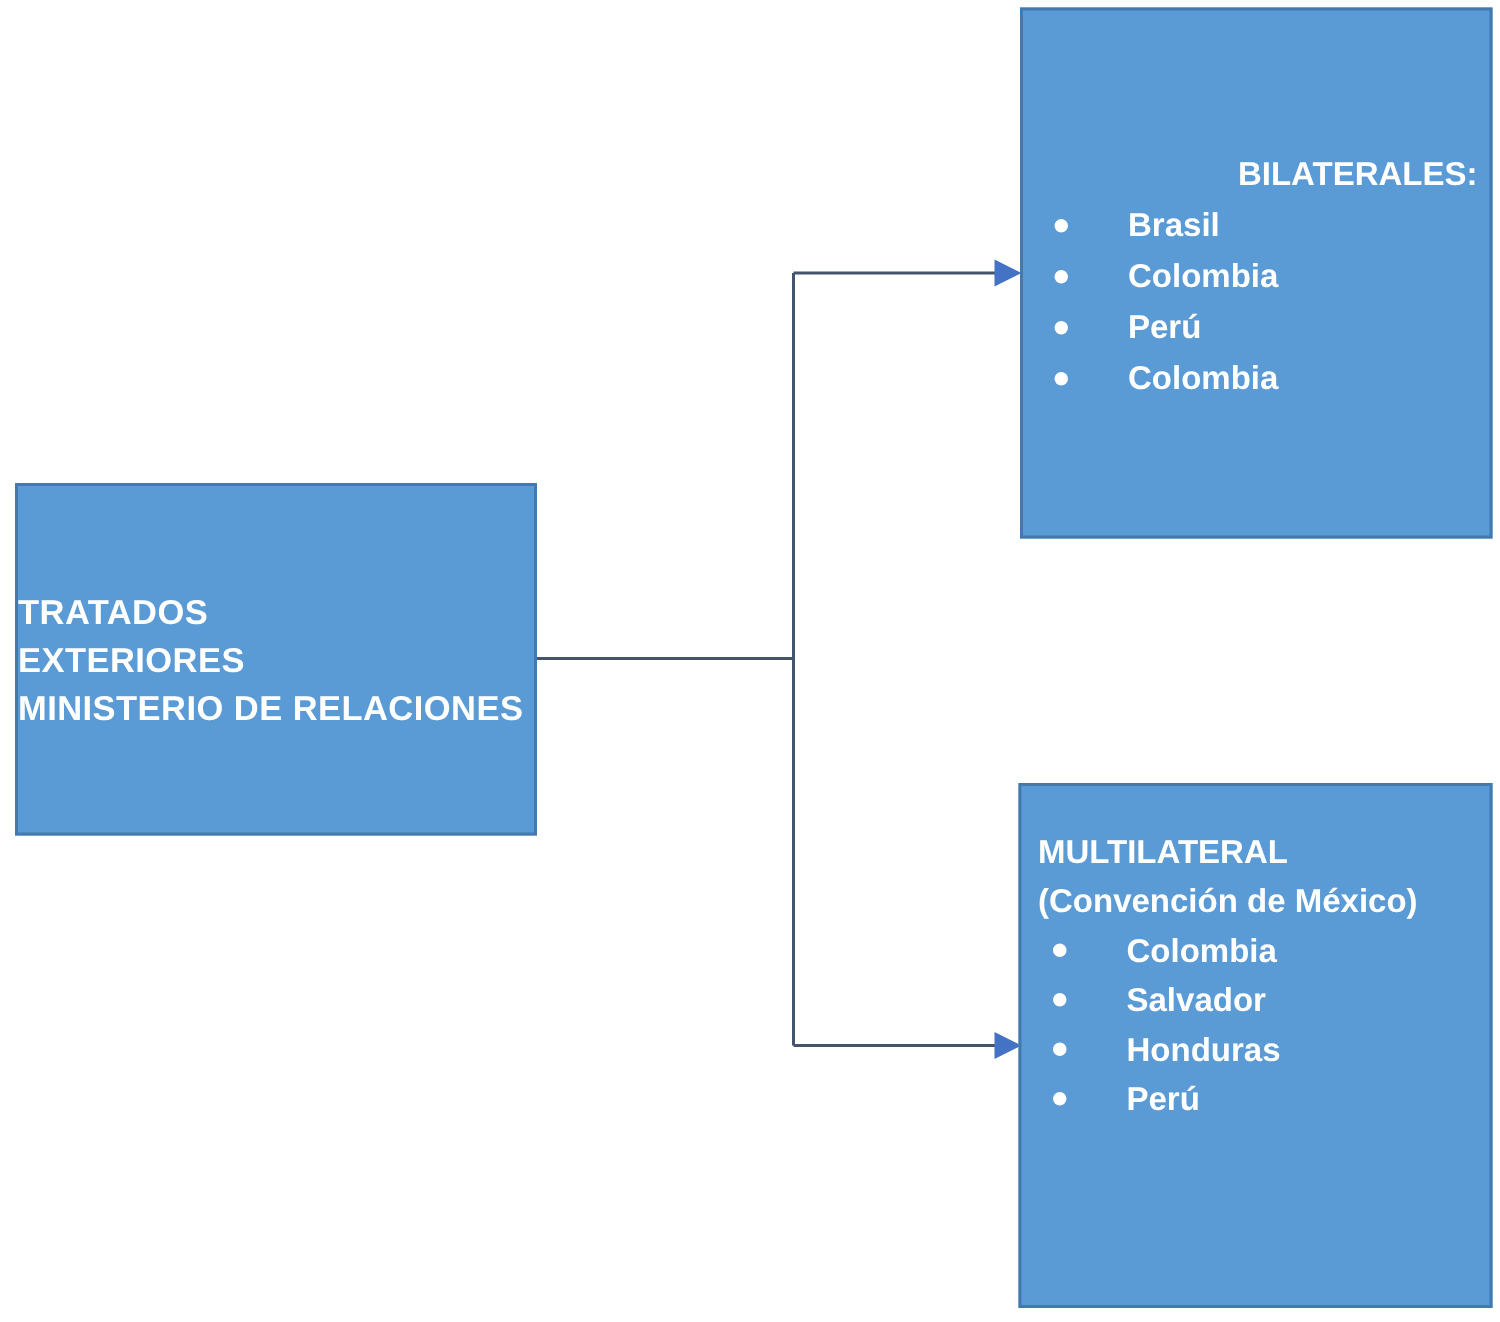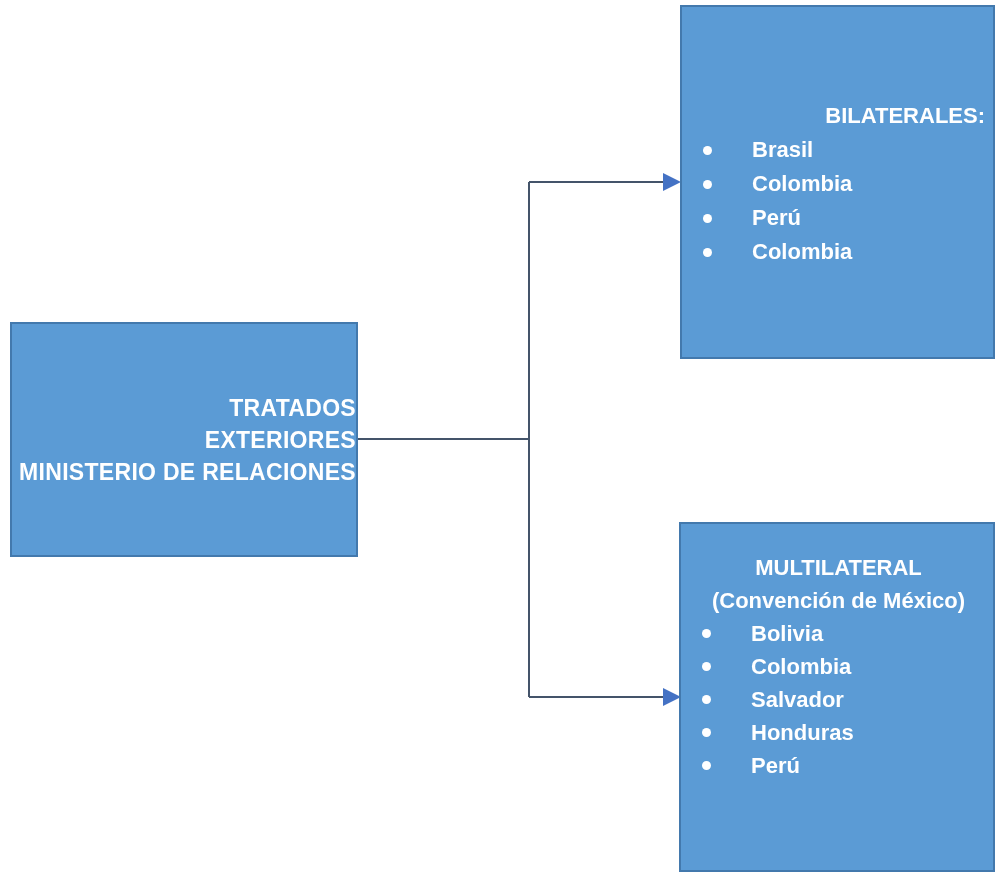--- a/index.html
+++ b/index.html
@@ -23,21 +23,21 @@
     color: #ffffff;
     font-weight: bold;
   }
   .node-root {
     left: 10px;
     top: 322px;
     width: 348px;
     height: 235px;
     display: flex;
     flex-direction: column;
-    align-items: flex-end;
+    align-items: flex-start;
     justify-content: center;
     text-align: center;
     font-size: 23px;
     line-height: 32px;
     letter-spacing: 0.3px;
   }
   .node-bilateral {
     left: 680px;
     top: 5px;
     width: 315px;
@@ -48,21 +48,20 @@
     text-align: right;
   }
   .node-multilateral {
     left: 679px;
     top: 522px;
     width: 316px;
     height: 350px;
     padding: 27px 8px 0 11px;
     font-size: 22px;
     line-height: 33px;
-    text-align: center;
   }
   .node-title { white-space: nowrap; }
   ul.bullet-list {
     list-style: none;
     margin: 0;
     padding: 0;
   }
   ul.bullet-list li {
     display: flex;
     align-items: center;
@@ -125,24 +124,20 @@
       </li>
     </ul>
   </div>
 
   <div class="node node-multilateral">
     <div class="node-title">MULTILATERAL</div>
     <div class="node-title">(Convención de México)</div>
     <ul class="bullet-list">
       <li>
         <span class="bullet"></span>
-        <span>Bolivia</span>
-      </li>
-      <li>
-        <span class="bullet"></span>
         <span>Colombia</span>
       </li>
       <li>
         <span class="bullet"></span>
         <span>Salvador</span>
       </li>
       <li>
         <span class="bullet"></span>
         <span>Honduras</span>
       </li>

